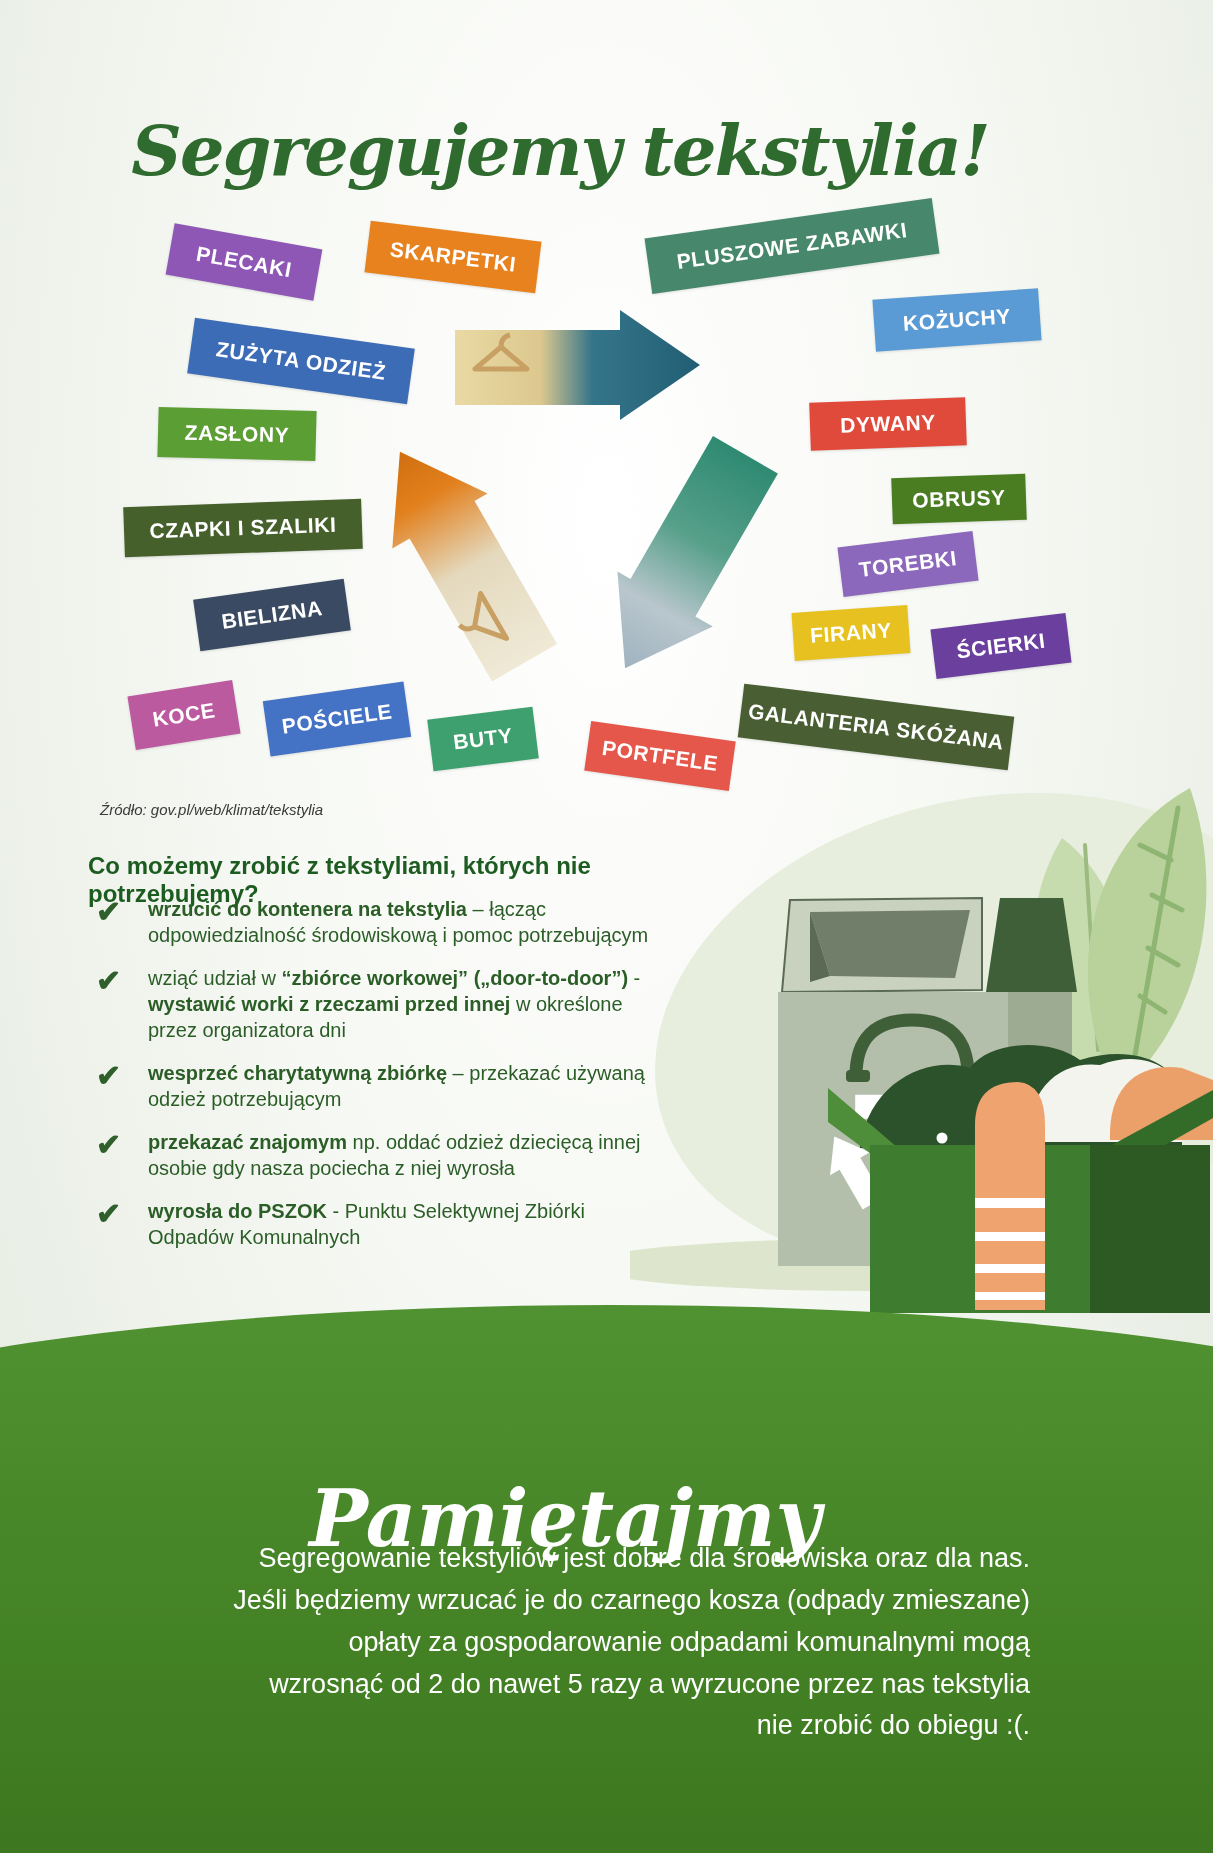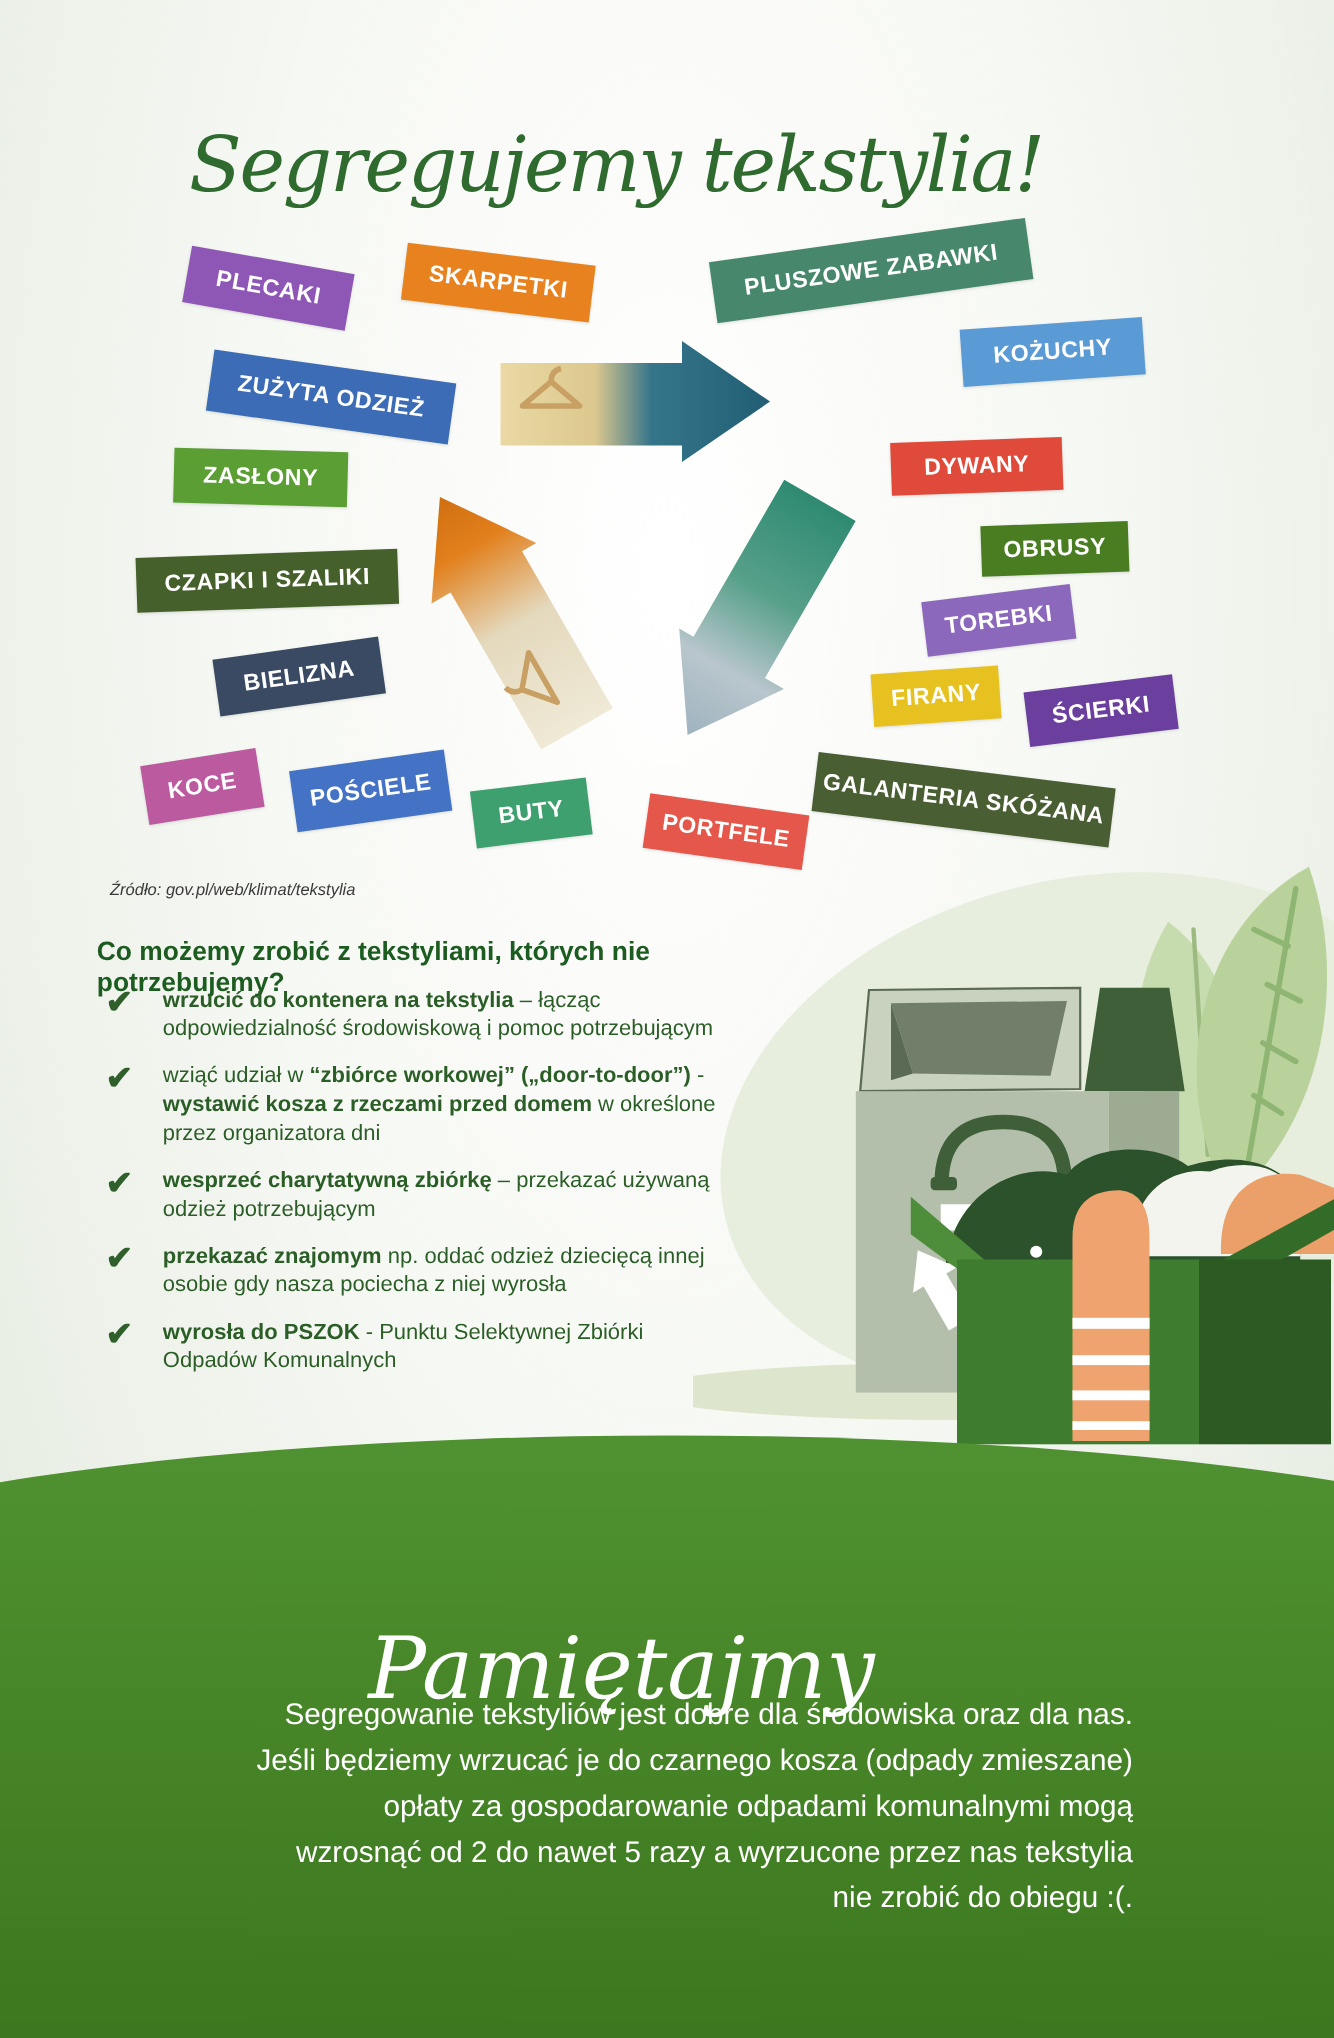--- a/index.html
+++ b/index.html
@@ -1,21 +1,21 @@
 <!DOCTYPE html>
 <html style="--title-green: #2f6b2f; --text-green: #2b5d27;"><head>
 <meta charset="utf-8">
 <style>
   html,body{margin:0;padding:0;background:#dfe4dc;}
   .poster{
     position:relative;width:1213px;height:1853px;overflow:hidden;
     background:radial-gradient(ellipse at 50% 28%, #ffffff 0%, #f6f8f3 45%, #eaefe6 80%, #e3e9df 100%);
     font-family:"Liberation Sans", sans-serif;
   }
-  .script{font-family:"DejaVu Serif", serif;font-style:italic;font-weight:normal;}
+  .script{font-family:"DejaVu Serif", serif;font-style:italic;font-weight:bold;}
   .main-title{
     position:absolute;left:0;top:62px;width:1120px;text-align:center;
     font-size:70px;color:var(--title-green);letter-spacing:-2px;
   }
   .cat-label{
     position:absolute;display:flex;align-items:center;justify-content:center;
     color:#ffffff;font-weight:bold;letter-spacing:.6px;white-space:nowrap;
     box-shadow:0 1px 3px rgba(0,0,0,.12);
   }
   .source-line{
@@ -115,21 +115,21 @@
       </g>
     </g>
   </svg>
 
   <p class="source-line">Źródło: gov.pl/web/klimat/tekstylia</p>
 
   <h2 class="section-heading">Co możemy zrobić z tekstyliami, których nie potrzebujemy?</h2>
 
   <ul class="checklist" id="checklist">
       <li><span class="check">✔</span><b>wrzucić do kontenera na tekstylia</b><span> – łącząc odpowiedzialność środowiskową i pomoc potrzebującym</span></li>
-      <li><span class="check">✔</span><span>wziąć udział w </span><b>“zbiórce workowej” („door-to-door”)</b><span> - </span><b>wystawić kosza z rzeczami przed domem</b><span> w określone przez organizatora dni</span></li>
+      <li><span class="check">✔</span><span>wziąć udział w </span><b>“zbiórce workowej” („door-to-door”)</b><span> - </span><b>wystawić worki z rzeczami przed innej</b><span> w określone przez organizatora dni</span></li>
       <li><span class="check">✔</span><b>wesprzeć charytatywną zbiórkę</b><span> –  przekazać używaną odzież potrzebującym</span></li>
       <li><span class="check">✔</span><b>przekazać znajomym</b><span> np. oddać odzież dziecięcą innej osobie gdy nasza pociecha z niej wyrosła</span></li>
       <li><span class="check">✔</span><b>wyrosła do PSZOK</b><span> - Punktu Selektywnej Zbiórki Odpadów Komunalnych</span></li>
     </ul>
 
   <svg style="position:absolute;left:630px;top:750px" width="583" height="640" viewBox="0 0 583 640">
 
     <ellipse cx="350" cy="280" rx="330" ry="230" fill="#e7eedd" transform="rotate(-14 350 280)"></ellipse>
 
     <g stroke-linecap="round">

